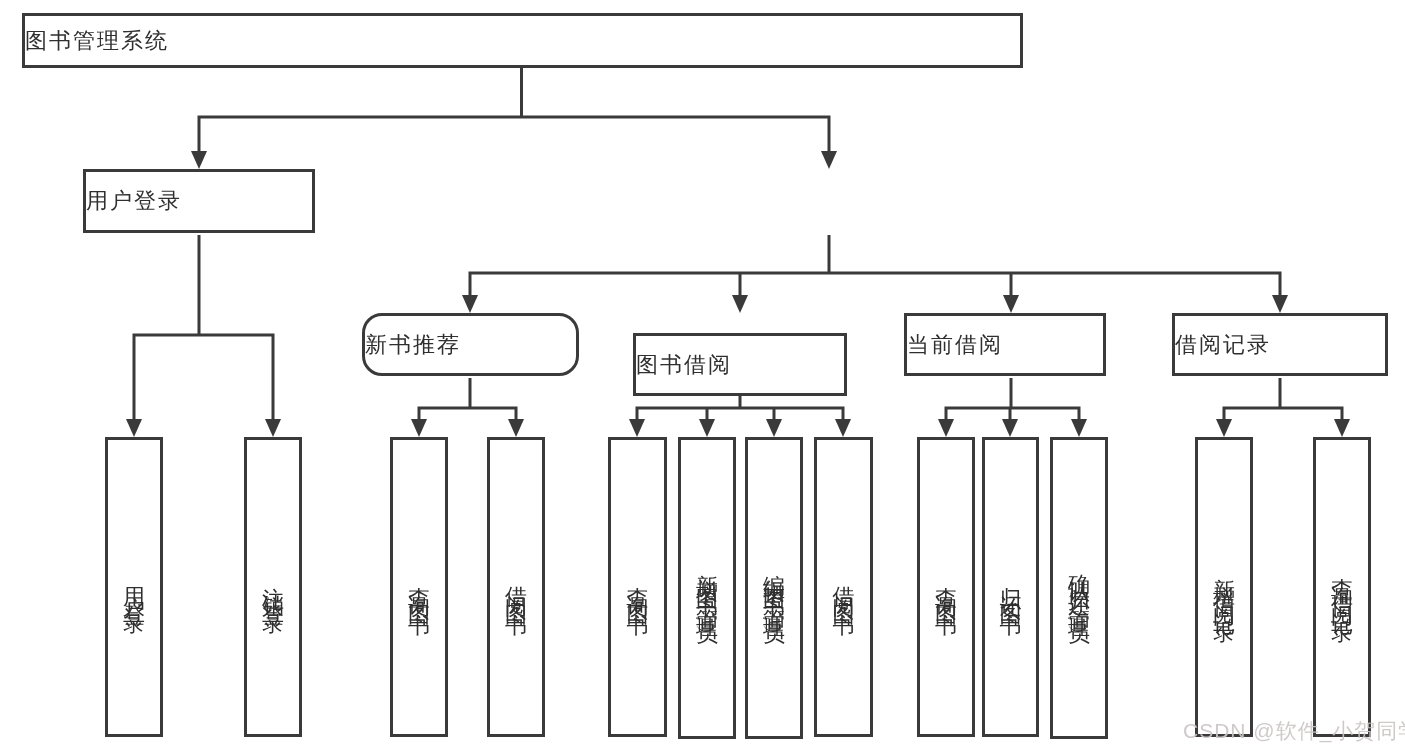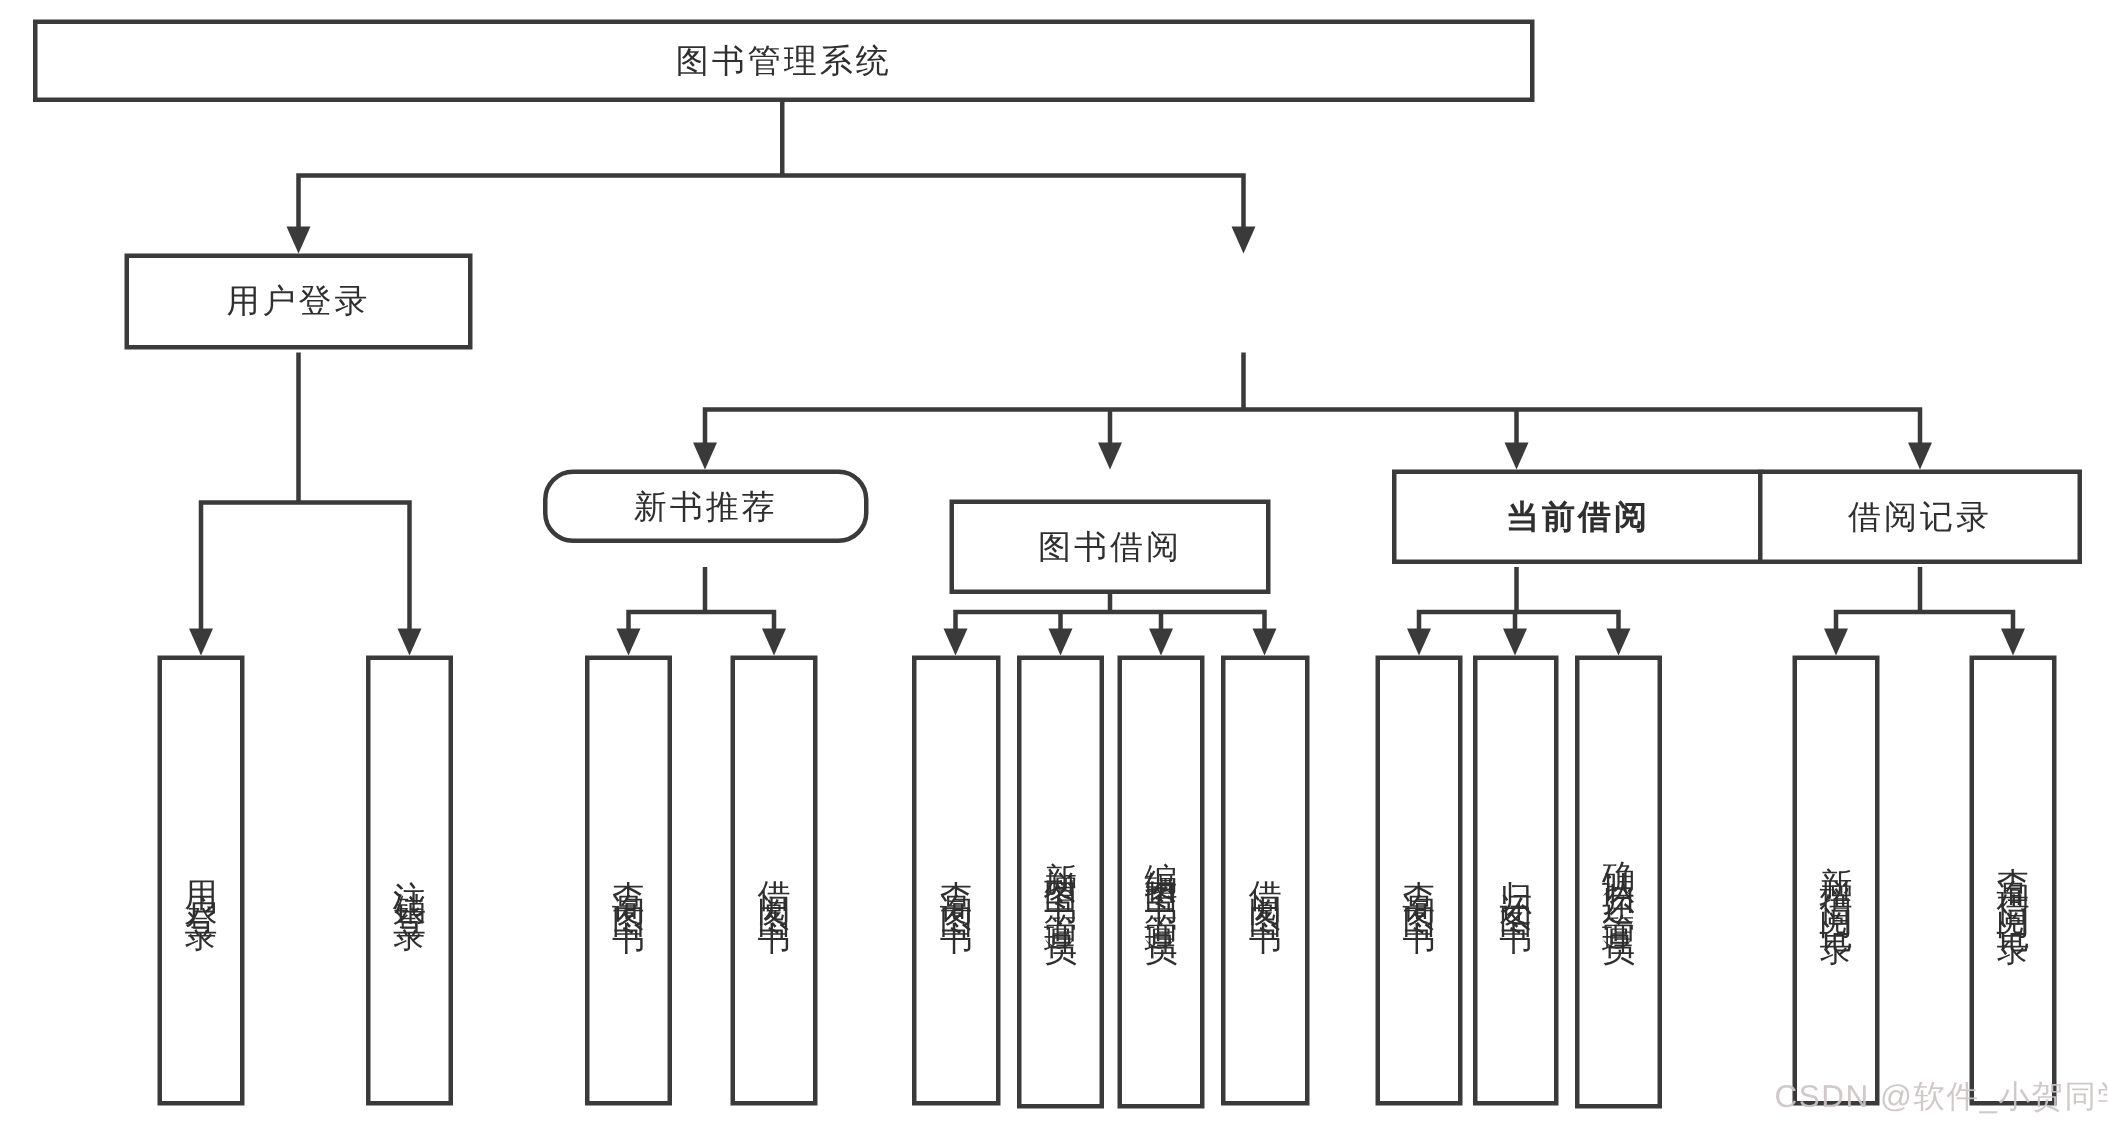--- a/index.html
+++ b/index.html
@@ -8,21 +8,21 @@
     width:1405px;height:747px;
     background:#ffffff;
     font-family:"Liberation Sans","DejaVu Sans",sans-serif;
     overflow:hidden;
   }
   .node{
     position:absolute;
     box-sizing:border-box;
     border:3px solid #3a3a3a;
     background:#ffffff;
-    display:flex;align-items:center;justify-content:center;
+    display:flex;align-items:center;justify-content:flex-start;
     color:#2f2f2f;
     font-size:22px;
     letter-spacing:2px;
     z-index:2;
   }
   .node.vbox{letter-spacing:0;}
   .vlabel{
     position:absolute;
     left:50%;top:50%;
     transform:translate(-50%,-50%);
@@ -94,27 +94,27 @@
   </svg>
 
   <div class="node" style="left:22px;top:13px;width:1001px;height:55px;">
     <span>图书管理系统</span>
   </div>
 
   <div class="node" style="left:83px;top:169px;width:232px;height:64px;">
     <span>用户登录</span>
   </div>
 
-  <div class="node" style="left:362px;top:313px;width:217px;height:49px;border-radius:20px;">
+  <div class="node" style="left:362px;top:313px;width:217px;height:63px;border-radius:20px;">
     <span>新书推荐</span>
   </div>
   <div class="node" style="left:633px;top:313px;width:214px;height:63px;margin-top:20px;">
     <span>图书借阅</span>
   </div>
-  <div class="node" style="left:928px;top:313px;width:248px;height:63px;font-weight:bold;">
+  <div class="node" style="left:904px;top:313px;width:202px;height:63px;">
     <span>当前借阅</span>
   </div>
   <div class="node" style="left:1172px;top:313px;width:216px;height:63px;">
     <span>借阅记录</span>
   </div>
 
   <div class="node vbox" style="left:105px;top:437px;width:58px;height:300px;">
     <span class="vlabel">用户登录</span>
   </div>
   <div class="node vbox" style="left:244px;top:437px;width:58px;height:300px;">

